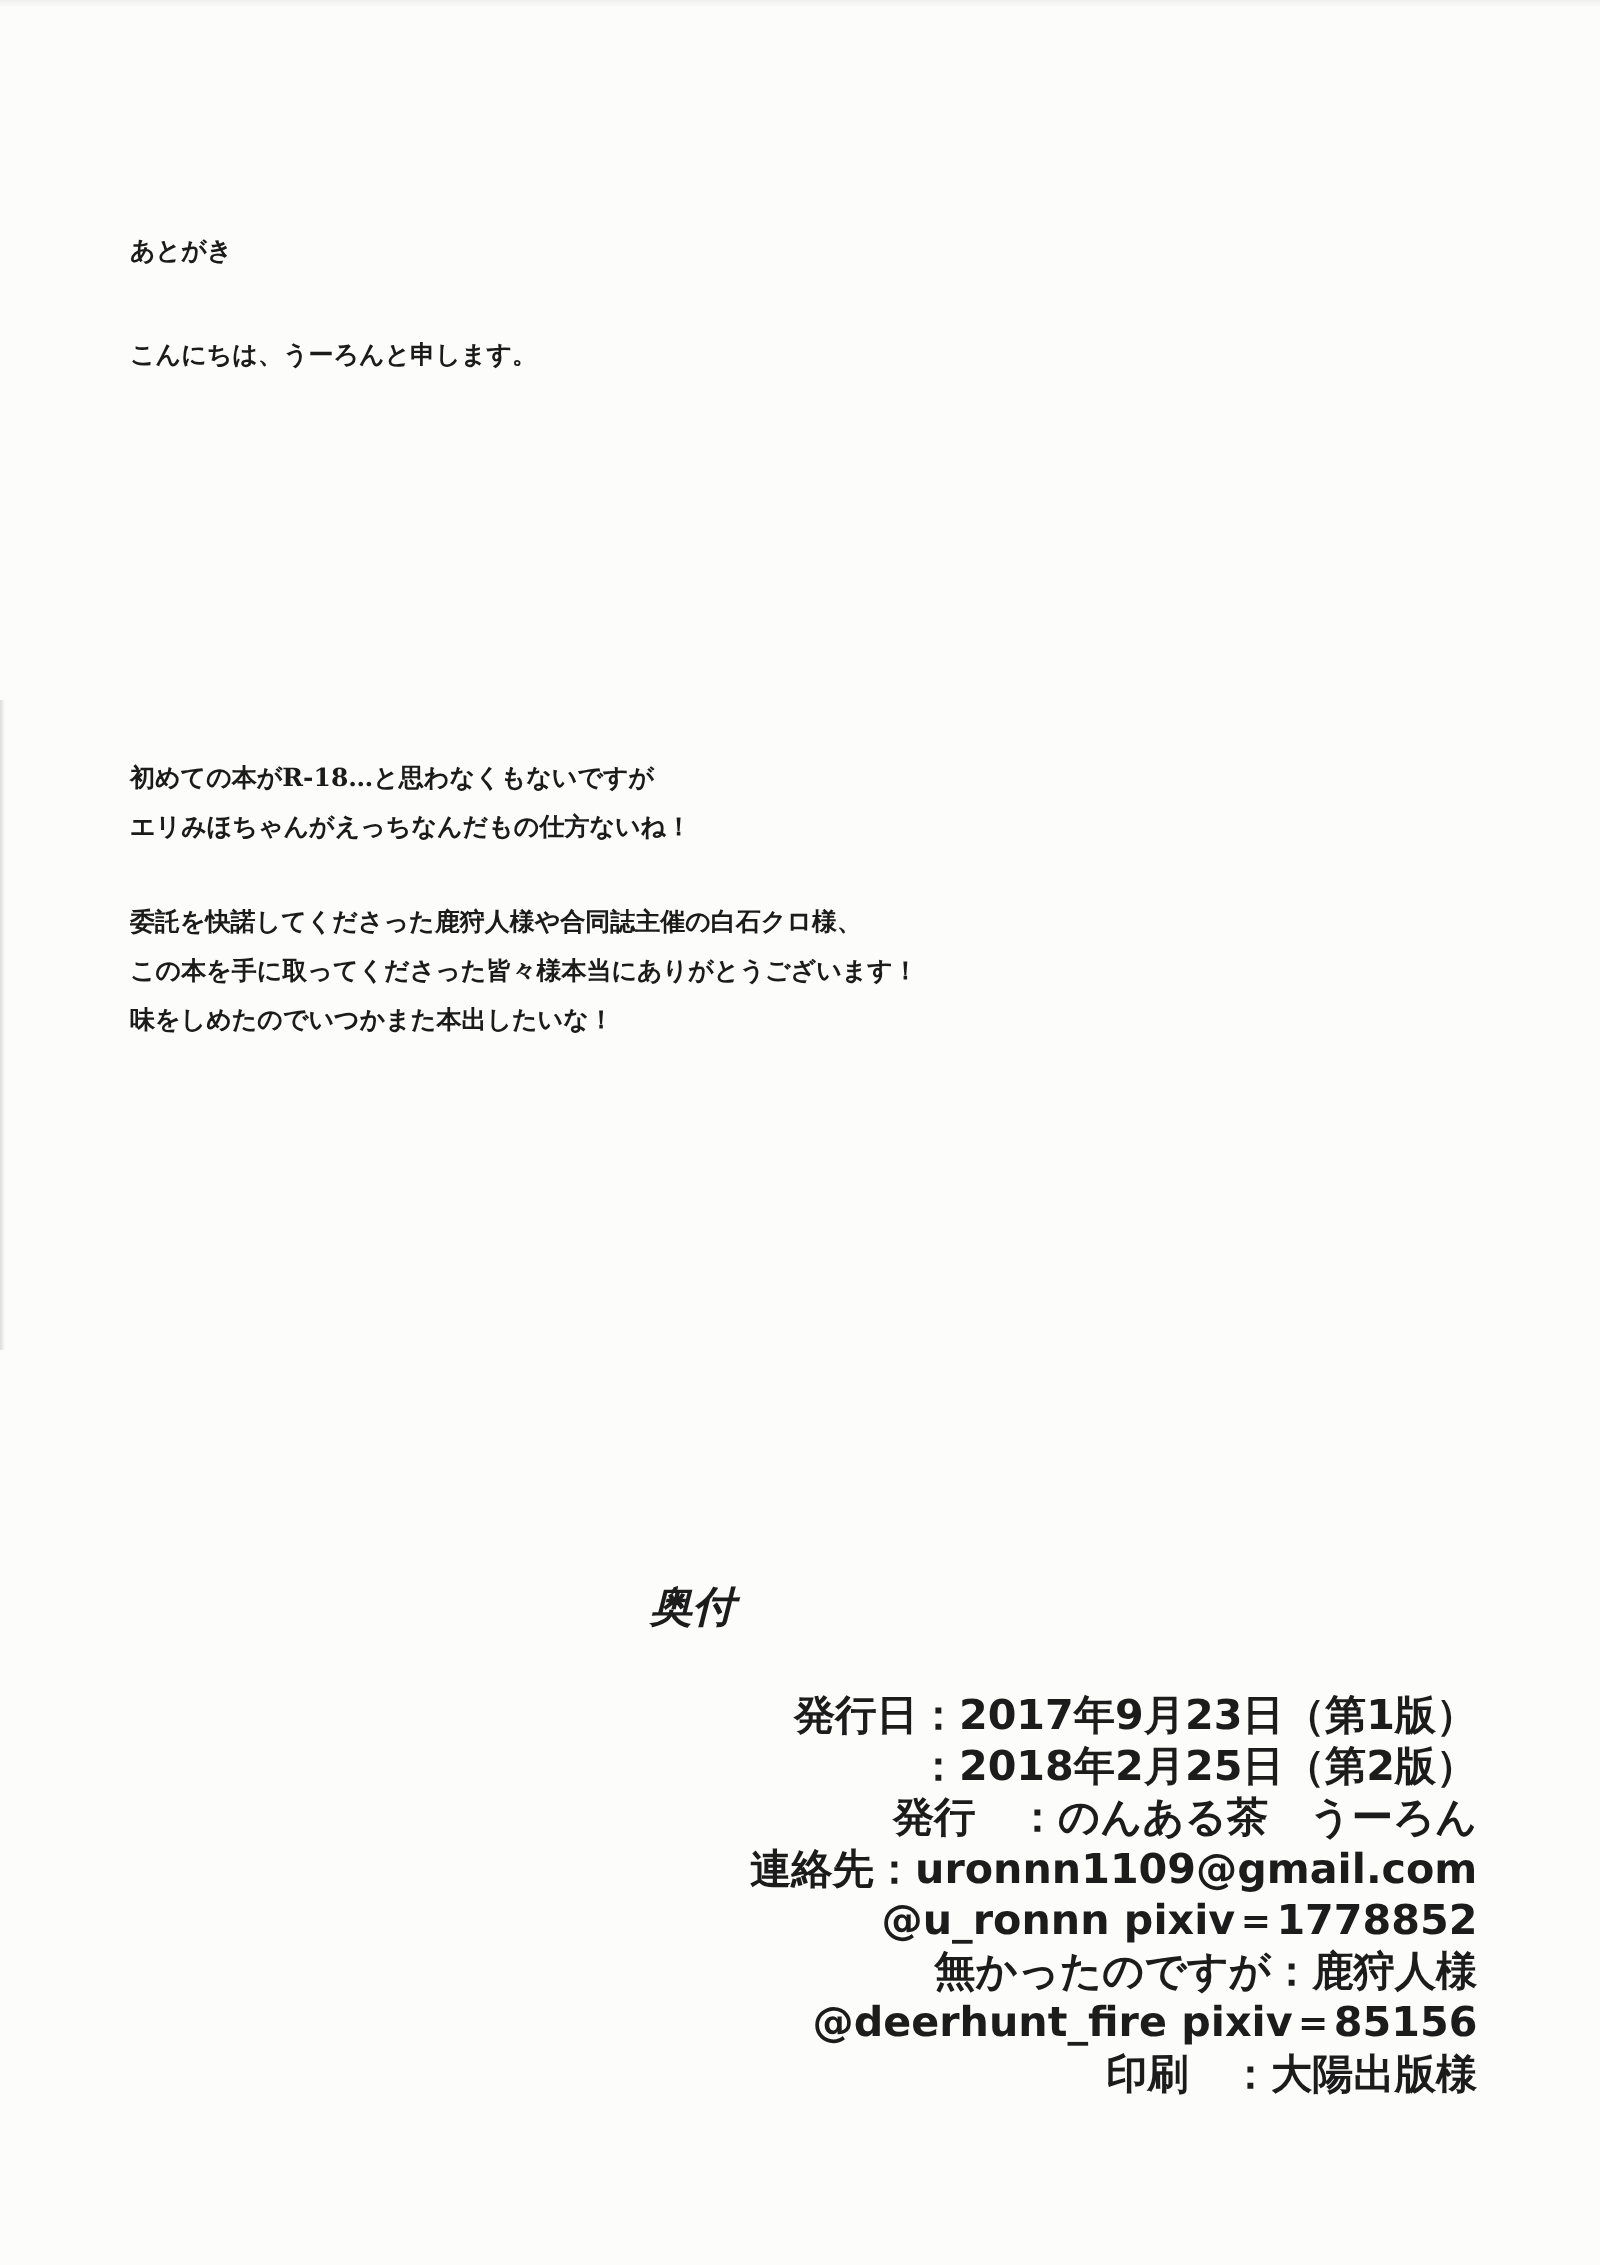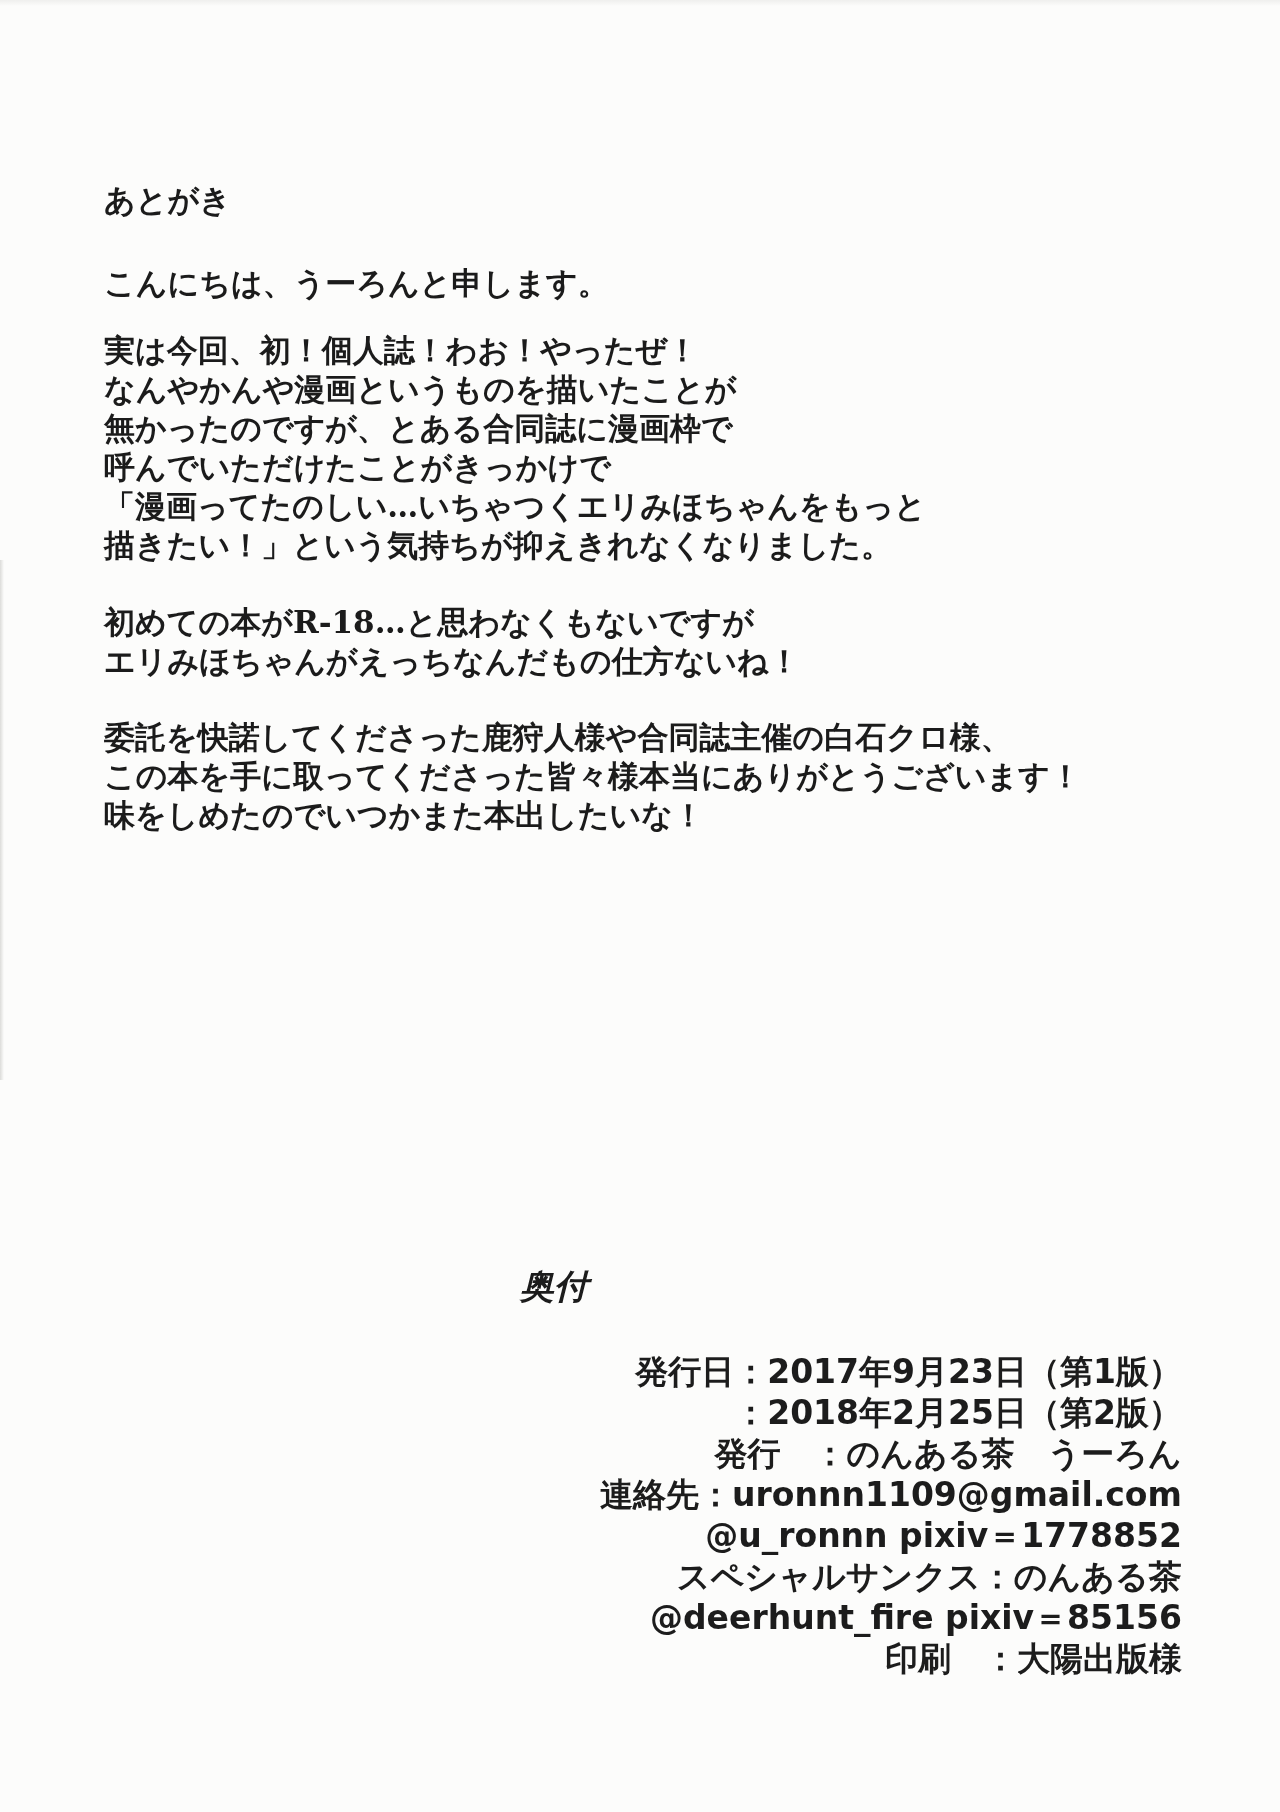--- a/index.html
+++ b/index.html
@@ -32,21 +32,21 @@
     width: 100%;
     height: 6px;
     background: linear-gradient(to bottom, rgba(200,200,196,0.25), rgba(200,200,196,0));
   }
 
   
   .afterword-line,
   .aw-title {
     font-family: "DejaVu Serif", "Liberation Serif", serif;
     font-weight: 700;
-    font-size: 31px;
+    font-size: 20px;
     line-height: 39px;
     white-space: pre;
     color: #1b1b1b;
   }
   .aw-title {
     position: absolute;
     left: 104px;
     top: 181px;
   }
   .aw-para {
@@ -96,46 +96,38 @@
 
   <div class="scan-edge-top"></div>
   <div class="scan-edge-left"></div>
 
   <div class="aw-title">あとがき</div>
 
   <div class="aw-para aw-p1">
     <div class="afterword-line">こんにちは、うーろんと申します。</div>
   </div>
 
-  <div class="aw-para aw-p2">
-    <div class="afterword-line">実は今回、初！個人誌！わお！やったぜ！</div>
-    <div class="afterword-line">なんやかんや漫画というものを描いたことが</div>
-    <div class="afterword-line">無かったのですが、とある合同誌に漫画枠で</div>
-    <div class="afterword-line">呼んでいただけたことがきっかけで</div>
-    <div class="afterword-line">「漫画ってたのしい…いちゃつくエリみほちゃんをもっと</div>
-    <div class="afterword-line">描きたい！」という気持ちが抑えきれなくなりました。</div>
-  </div>
 
   <div class="aw-para aw-p3">
     <div class="afterword-line">初めての本がR-18…と思わなくもないですが</div>
     <div class="afterword-line">エリみほちゃんがえっちなんだもの仕方ないね！</div>
   </div>
 
   <div class="aw-para aw-p4">
     <div class="afterword-line">委託を快諾してくださった鹿狩人様や合同誌主催の白石クロ様、</div>
     <div class="afterword-line">この本を手に取ってくださった皆々様本当にありがとうございます！</div>
     <div class="afterword-line">味をしめたのでいつかまた本出したいな！</div>
   </div>
 
   <div class="co-title">奥付</div>
 
   <div class="colophon-lines">
     <div class="co-line">発行日：2017年9月23日（第1版）</div>
     <div class="co-line co-ind-3">：2018年2月25日（第2版）</div>
     <div class="co-line">発行　：のんある茶　うーろん</div>
     <div class="co-line">連絡先：uronnn1109@gmail.com</div>
     <div class="co-line co-ind-at1">@u_ronnn pixiv＝1778852</div>
-    <div class="co-line">スペシャルサンクス：のんある茶</div>
+    <div class="co-line">無かったのですが：鹿狩人様</div>
     <div class="co-line co-ind-at2">@deerhunt_fire pixiv＝85156</div>
     <div class="co-line">印刷　：大陽出版様</div>
   </div>
 
 </div>
 
 </body></html>

